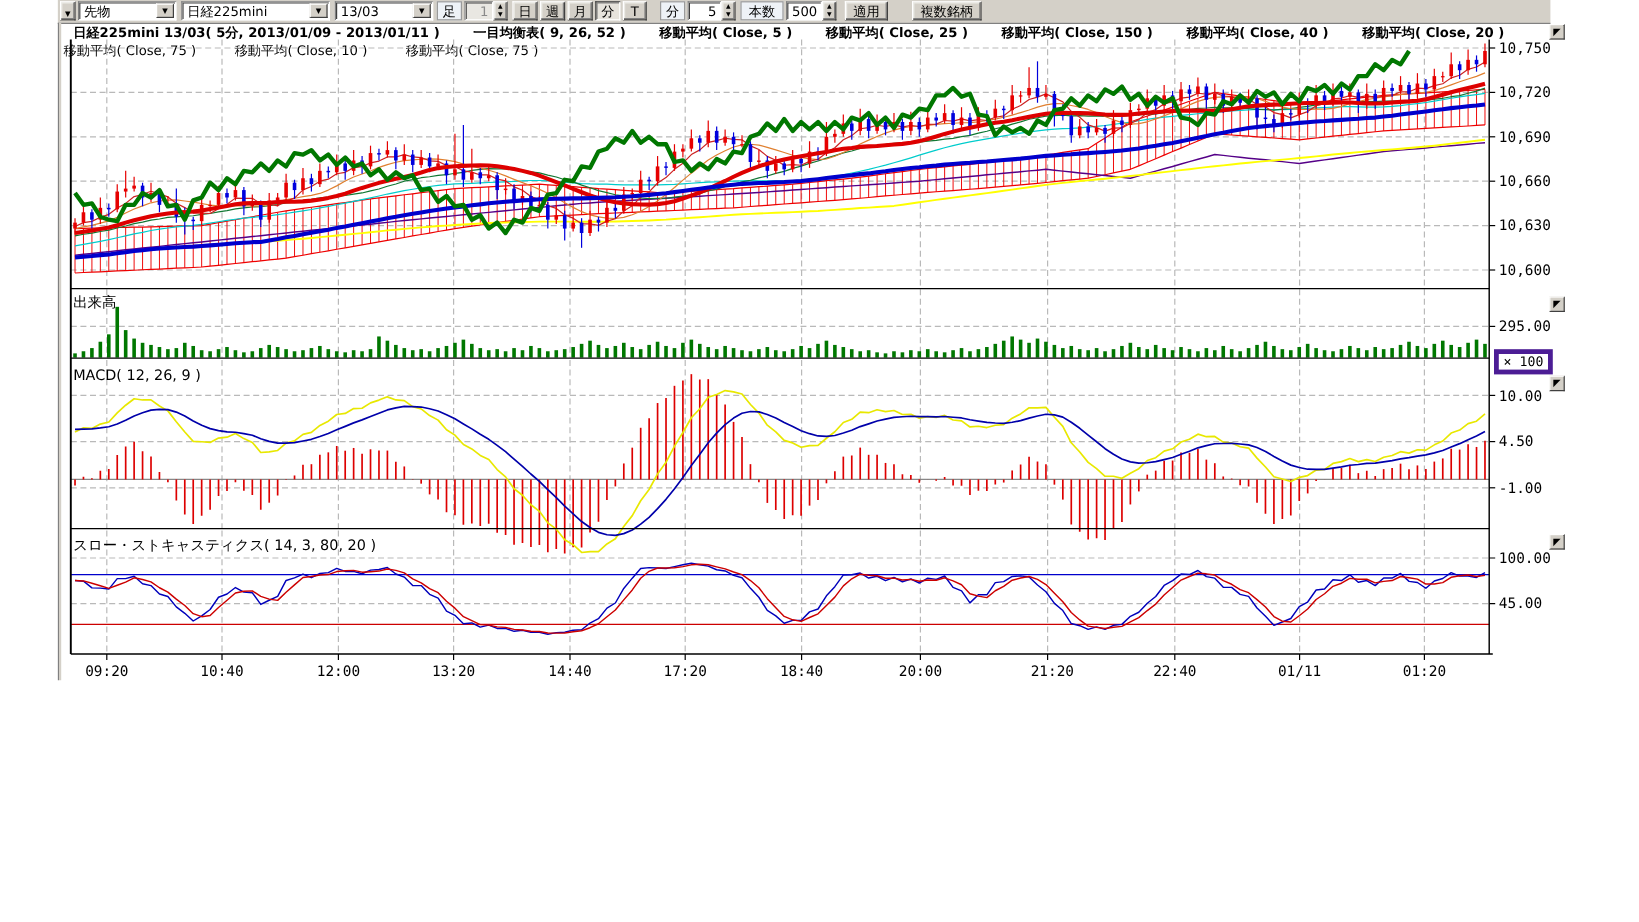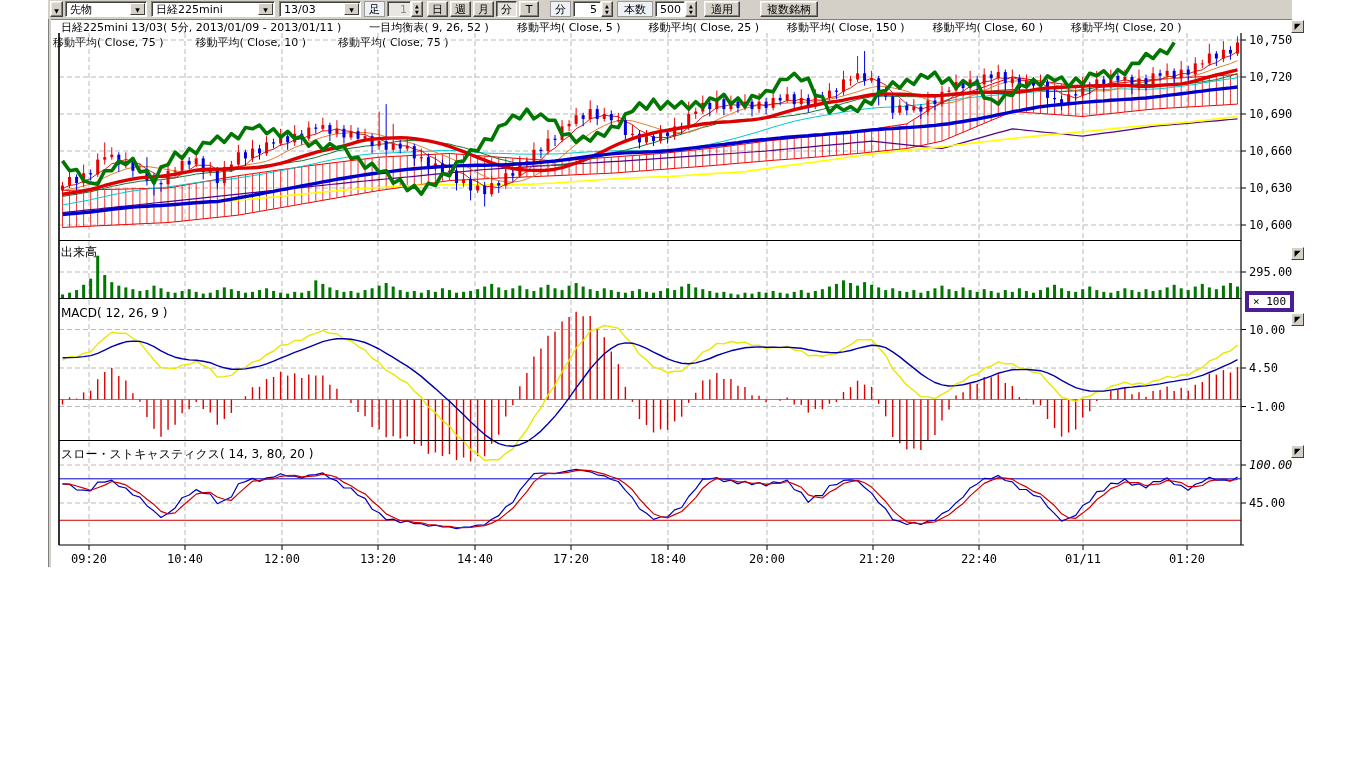--- a/index.html
+++ b/index.html
@@ -56,27 +56,27 @@
     <div class="tb btn3d spinbtn" style="left:553px;width:12px;">▲<br>▼</div>
     <div class="tb chip" style="left:569px;width:36px;">本数</div>
     <div class="tb spinfield" style="left:607px;width:30px;">500</div>
     <div class="tb btn3d spinbtn" style="left:637px;width:12px;">▲<br>▼</div>
     <div class="tb btn3d" style="left:656px;width:36px;">適用</div>
     <div class="tb btn3d" style="left:712px;width:58px;">複数銘柄</div>
   </div>
 
   <div class="leftedge"></div>
 
-  <div class="legendrow" id="legend-row1" style="top:20px;">
+  <div class="legendrow" id="legend-row1" style="top:20px;font-weight:bold;">
       <span>日経225mini 13/03( 5分, 2013/01/09 - 2013/01/11 )</span>
       <span>一目均衡表( 9, 26, 52 )</span>
       <span>移動平均( Close, 5 )</span>
       <span>移動平均( Close, 25 )</span>
       <span>移動平均( Close, 150 )</span>
-      <span>移動平均( Close, 60 )</span>
+      <span>移動平均( Close, 40 )</span>
       <span>移動平均( Close, 20 )</span>
     </div>
   <div class="legendrow" id="legend-row2" style="top:35px;left:5px;gap:32px;">
       <span>移動平均( Close, 75 )</span>
       <span>移動平均( Close, 10 )</span>
       <span>移動平均( Close, 75 )</span>
     </div>
 
   <svg id="chart-svg" width="1262" height="580" style="position:absolute;left:0;top:0;">
       <g>
@@ -1055,21 +1055,21 @@
       <div class="lbl mono" style="left: 1201px; top: 33px;">10,750</div>
       <div class="lbl mono" style="left: 1201px; top: 70px;">10,720</div>
       <div class="lbl mono" style="left: 1201px; top: 107px;">10,690</div>
       <div class="lbl mono" style="left: 1201px; top: 144px;">10,660</div>
       <div class="lbl mono" style="left: 1201px; top: 181px;">10,630</div>
       <div class="lbl mono" style="left: 1201px; top: 218px; text-align: right;">10,600</div>
       <div class="lbl mono" style="left: 1201px; top: 265px;">295.00</div>
       <div class="lbl mono" style="left: 1201px; top: 322.5px;">10.00</div>
       <div class="lbl mono" style="left: 1201px; top: 361px;">4.50</div>
       <div class="lbl mono" style="left: 1201px; top: 399.5px;">-1.00</div>
-      <div class="lbl mono" style="left: 1201px; top: 458px; font-style: italic;">100.00</div>
+      <div class="lbl mono" style="left: 1201px; top: 458px;">100.00</div>
       <div class="lbl mono" style="left: 1201px; top: 496.005px;">45.00</div>
       <div class="lbl mono" style="left: 19px; top: 552px; width: 44px; text-align: center;">09:20</div>
       <div class="lbl mono" style="left: 115px; top: 552px; width: 44px; text-align: center;">10:40</div>
       <div class="lbl mono" style="left: 212px; top: 552px; width: 44px; text-align: center;">12:00</div>
       <div class="lbl mono" style="left: 308px; top: 552px; width: 44px; text-align: center;">13:20</div>
       <div class="lbl mono" style="left: 405px; top: 552px; width: 44px; text-align: center;">14:40</div>
       <div class="lbl mono" style="left: 501px; top: 552px; width: 44px; text-align: center;">17:20</div>
       <div class="lbl mono" style="left: 598px; top: 552px; width: 44px; text-align: center;">18:40</div>
       <div class="lbl mono" style="left: 697px; top: 552px; width: 44px; text-align: center;">20:00</div>
       <div class="lbl mono" style="left: 803px; top: 552px; width: 44px; text-align: right;">21:20</div>

